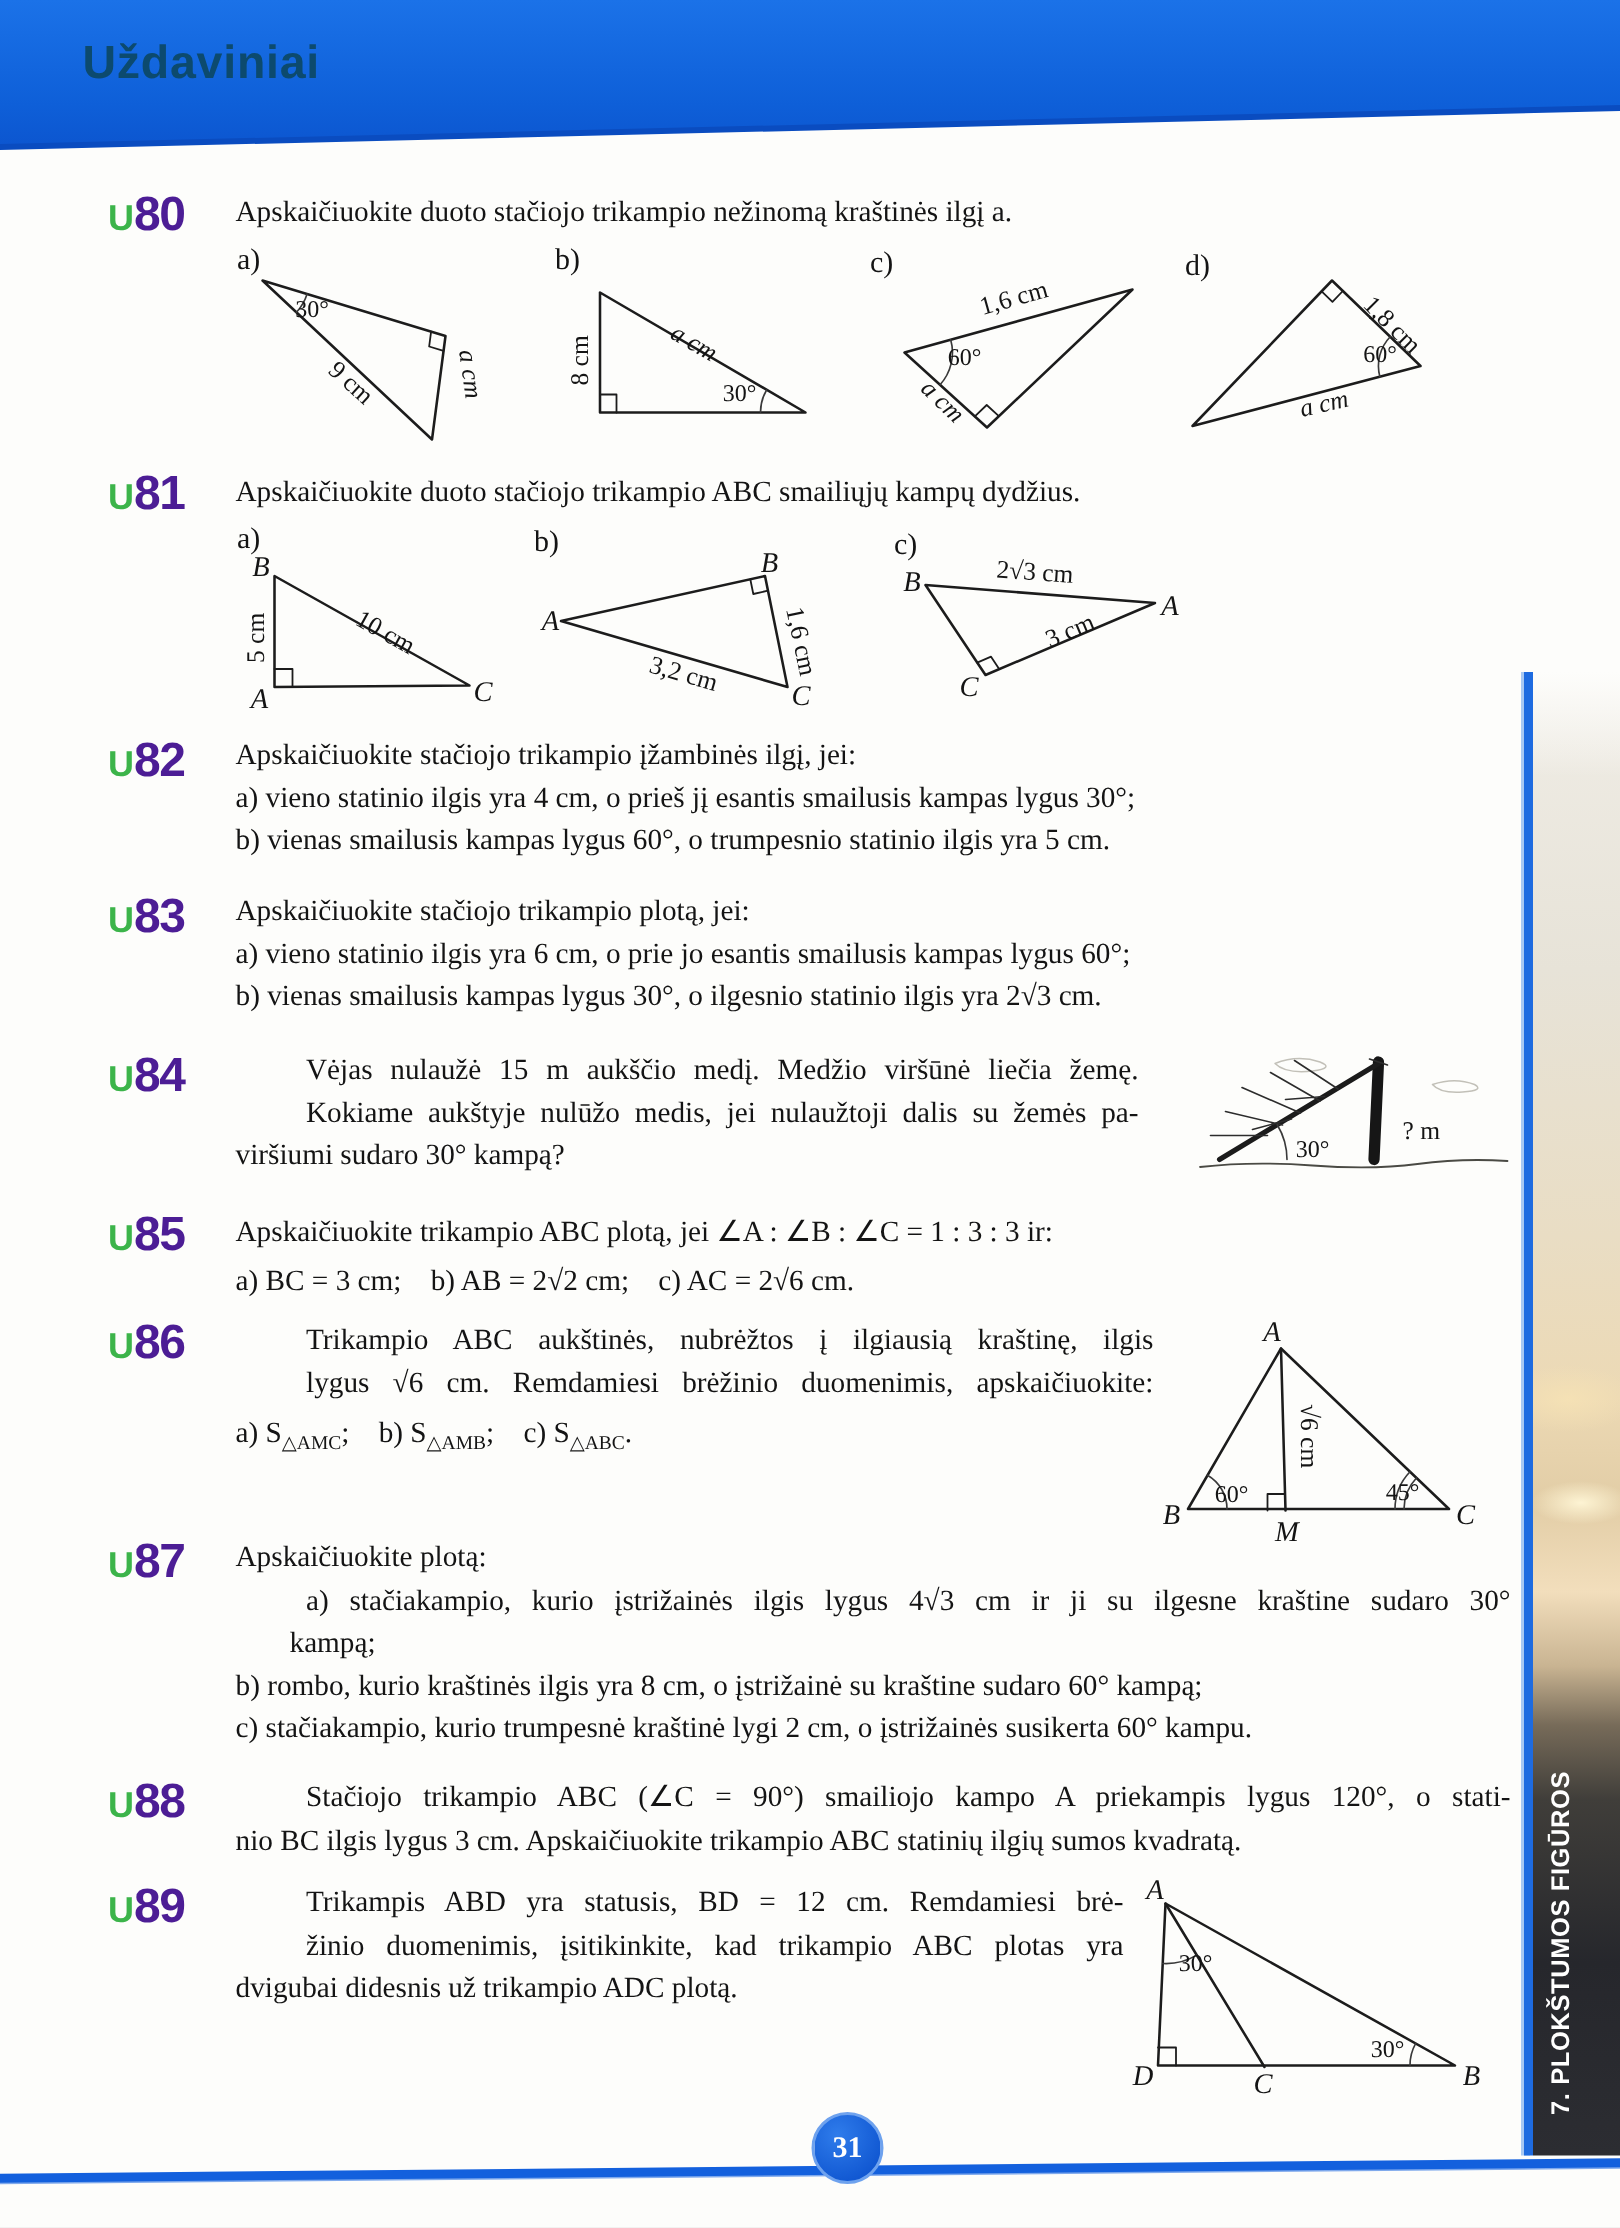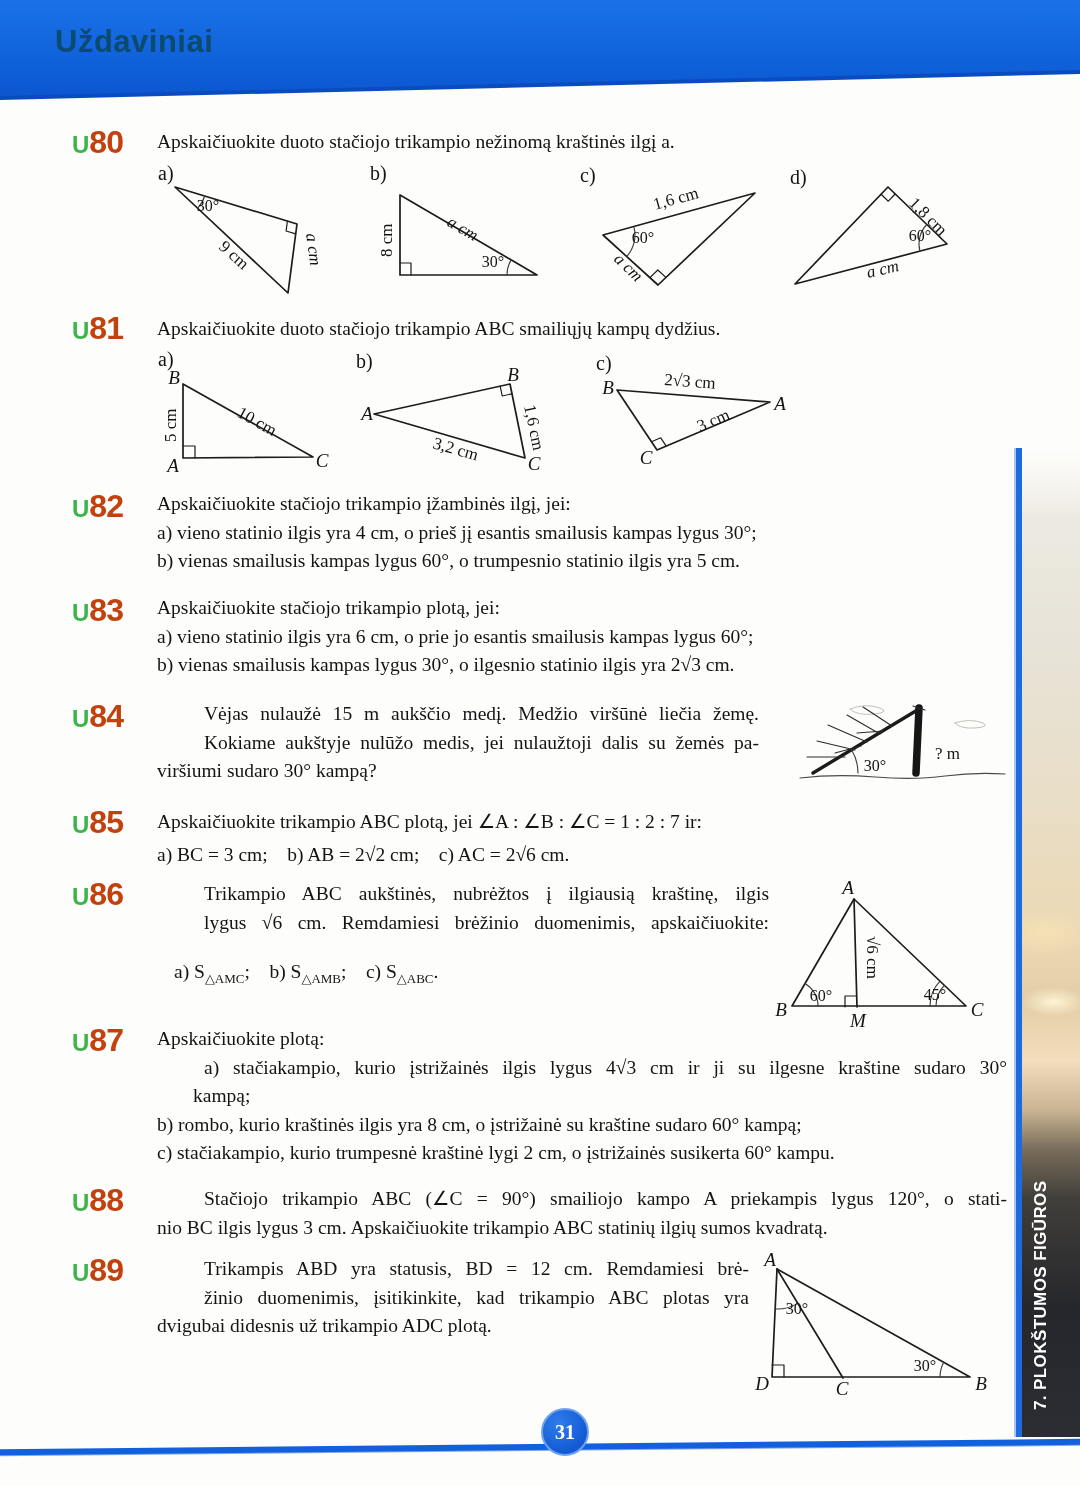--- a/index.html
+++ b/index.html
@@ -9,21 +9,21 @@
   .hdr-shadow{position:absolute;left:0;top:0;width:1080px;height:102px;background:#0a4cc0;
         clip-path:polygon(0 0,100% 0,100% 74px,0 100px);}
   .hdr{position:absolute;left:0;top:0;width:1080px;height:100px;
         background:linear-gradient(180deg,#1b72e8 0%,#0e5fd8 70%,#0c55cf 100%);
         clip-path:polygon(0 0,100% 0,100% 70px,0 96px);}
   .hdr-title{position:absolute;left:55px;top:24px;color:#0c4a6e;font-family:"Liberation Sans",sans-serif;
         font-weight:bold;font-size:31px;letter-spacing:.5px;}
   
   .plabel{position:absolute;font-family:"Liberation Sans",sans-serif;font-weight:bold;white-space:nowrap;}
   .plabel .u{color:#3cb44a;font-size:24px;}
-  .plabel .n{color:#c2410c;font-size:32px;letter-spacing:-1px;}
+  .plabel .n{color:#4c1d95;font-size:32px;letter-spacing:-1px;}
   
   .line{position:absolute;font-size:19.5px;line-height:28px;white-space:nowrap;}
   .blk{position:absolute;font-size:19.5px;line-height:28.6px;}
   .blk div{white-space:nowrap;}
   .just{white-space:normal;text-align:justify;text-align-last:justify;margin-left:47px;}
   .ind{padding-left:36px;}
   .cap{position:absolute;font-size:20px;}
   sub{font-size:13px;}
   
   svg.fig{position:absolute;overflow:visible;}
@@ -195,29 +195,29 @@
       <path class="fallen" d="M124 16 L18 80"></path>
       <path class="branch" d="M50 64 L12 64 M60 57 L22 48 M72 49 L33 32 M85 41 L52 22 M97 33 L68 14 M66 53 L40 60 M88 38 L62 40"></path>
       <path class="thin" d="M63 80 A 45 45 0 0 0 56.5 56.8"></path>
       <path class="branch" d="M118 13 L130 17"></path>
     </g>
     <text class="ang" x="80" y="78">30°</text>
     <text class="sd" x="140" y="66">? m</text>
   </svg>
 
   <div class="plabel" style="left:72px;top:804px;"><span class="u">U</span><span class="n">85</span></div>
-  <div class="line" style="left:157px;top:808px;">Apskaičiuokite trikampio ABC plotą, jei ∠A : ∠B : ∠C = 1 : 2 : 7 ir:</div>
+  <div class="line" style="left:157px;top:808px;">Apskaičiuokite trikampio ABC plotą, jei ∠A : ∠B : ∠C = 1 : 3 : 3 ir:</div>
   <div class="line" style="left:157px;top:841px;">a) BC = 3 cm; b) AB = 2√2 cm; c) AC = 2√6 cm.</div>
 
   <div class="plabel" style="left:72px;top:876px;"><span class="u">U</span><span class="n">86</span></div>
   <div class="blk" style="left:157px;top:880px;width:612px;">
     <div class="just">Trikampio ABC aukštinės, nubrėžtos į ilgiausią kraštinę, ilgis</div>
     <div class="just">lygus √6 cm.  Remdamiesi brėžinio duomenimis, apskaičiuokite:</div>
   </div>
-  <div class="line" style="left:174px;top:942px;margin-top:16px;"><span>a) S</span><sub>△AMC</sub><span>; b) S</span><sub>△AMB</sub><span>; c) S</span><sub>△ABC</sub><span>.</span></div>
+  <div class="line" style="left:157px;top:942px;"><span>a) S</span><sub>△AMC</sub><span>; b) S</span><sub>△AMB</sub><span>; c) S</span><sub>△ABC</sub><span>.</span></div>
   <svg class="fig" style="left:775px;top:882px;" width="215" height="150" viewBox="0 0 215 150">
     <g>
       <path d="M17 124 L79 17 L191 124 Z"></path>
       <path d="M79 17 L82 125"></path>
       <path class="mark" d="M70 125 L70 114 L81 114"></path>
       <path class="thin" d="M43 124 A 26 26 0 0 0 30 101.5"></path>
       <path class="thin" d="M161 124 A 30 30 0 0 1 169.3 103.3"></path>
       <path class="thin" d="M155 124 A 36 36 0 0 1 165 99.2"></path>
     </g>
     <text class="vx" x="73" y="12">A</text>

